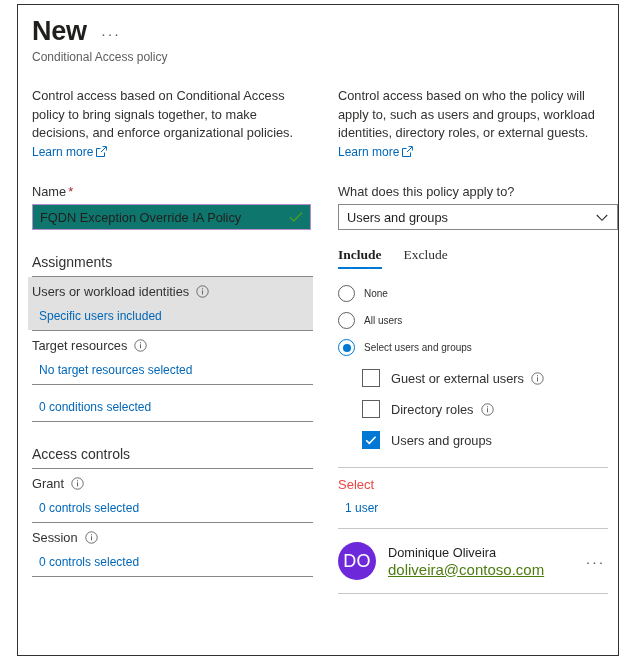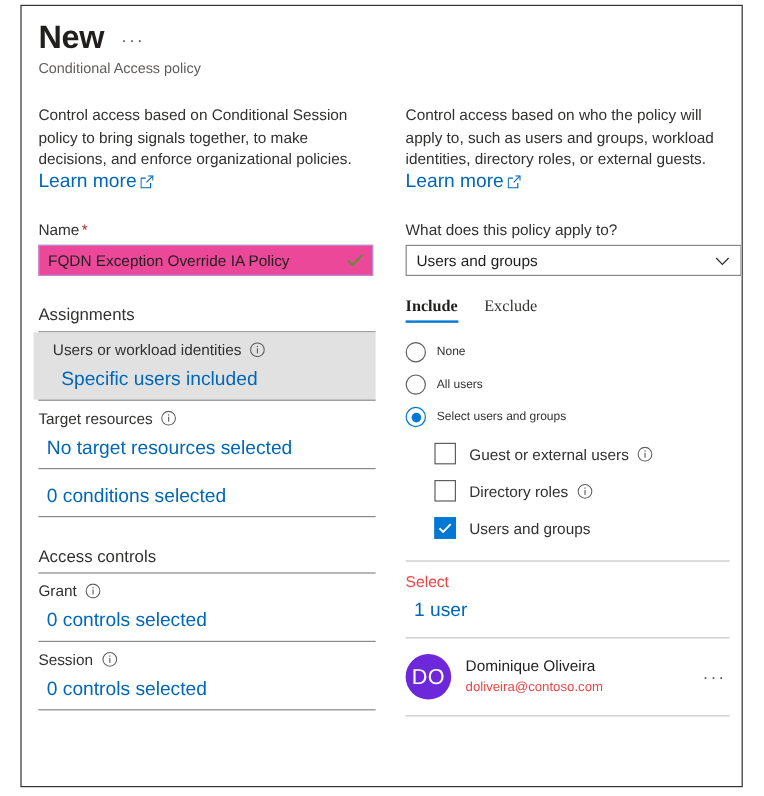--- a/index.html
+++ b/index.html
@@ -92,21 +92,21 @@
     line-height: 18.5px;
     color: #323130;
     max-width: 272px;
   }
   .col-right .desc { max-width: 260px; }
 
   .link {
     color: #0067b8;
     text-decoration: none;
     cursor: pointer;
-    font-size: 16px;
+    font-size: 12px;
   }
   .ext-ico {
     display: inline-block;
     vertical-align: -1px;
     margin-left: 3px;
   }
 
   
   .field-label {
     font-size: 12.8px;
@@ -121,21 +121,21 @@
   }
 
   .txtbox {
     position: relative;
     width: 279px;
     height: 26px;
     border: 1px solid #b78cd0;
     box-sizing: border-box;
     display: flex;
     align-items: center;
-    background: #ec4899;
+    background: #0f766e;
   }
   .txtbox input {
     border: 0;
     outline: 0;
     flex: 1;
     font-family: "Liberation Sans", sans-serif;
     font-size: 12.8px;
     color: #201f1e;
     padding: 0 6px 0 7px;
     background: transparent;
@@ -159,21 +159,21 @@
     width: 281px;
   }
 
   .srow {
     width: 281px;
     padding: 6px 0 7px 0;
     box-sizing: border-box;
   }
   .srow.sel {
     background: #e1e1e1;
-    padding-left: 16px;
+    padding-left: 4px;
     margin-left: -4px;
     width: 285px;
   }
   .srow-head {
     display: flex;
     align-items: center;
     font-size: 12.8px;
     color: #323130;
     line-height: 17px;
   }
@@ -324,22 +324,23 @@
   .user-info {
     margin-left: 12px;
     flex: 1;
   }
   .user-name {
     font-size: 12.8px;
     color: #201f1e;
     line-height: 17px;
   }
   .user-mail {
-    font-size: 11px;
-    color: #ef4444;
+    font-size: 15px;
+    color: #4d7c0f;
+    text-decoration: underline;
     line-height: 18px;
     cursor: pointer;
     display: inline-block;
   }
   .row-ellipsis {
     font-size: 15px;
     letter-spacing: 1.5px;
     color: #605e5c;
     cursor: pointer;
     user-select: none;
@@ -358,21 +359,21 @@
       <div class="hdr-ellipsis">···</div>
     </div>
     <div class="hdr-sub">Conditional Access policy</div>
   </div>
 
   <div class="cols">
 
     <div class="col-left">
 
       <div class="desc">
-        <span>Control access based on Conditional Session policy to bring signals together, to make decisions, and enforce organizational policies.</span><br>
+        <span>Control access based on Conditional Access policy to bring signals together, to make decisions, and enforce organizational policies.</span><br>
         <a class="link"><span>Learn more</span><span class="ext-ico"><svg width="11" height="11" viewBox="0 0 11 11">
                   <path d="M0.5 2.5 L0.5 10.5 L8.5 10.5 L8.5 6.5" fill="none" stroke="#0067b8" stroke-width="1"></path>
                   <path d="M4.5 2.5 L0.5 2.5" fill="none" stroke="#0067b8" stroke-width="1"></path>
                   <path d="M5 6 L10 1" stroke="#0067b8" stroke-width="1"></path>
                   <path d="M6.5 0.6 L10.4 0.6 L10.4 4.5" fill="none" stroke="#0067b8" stroke-width="1"></path>
                 </svg></span></a>
       </div>
 
       <label class="field-label"><span>Name</span><span class="req">*</span></label>
 

